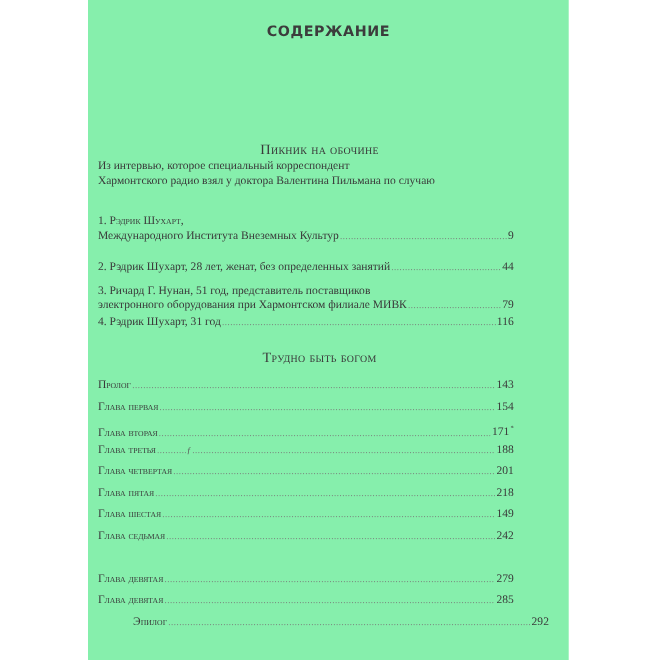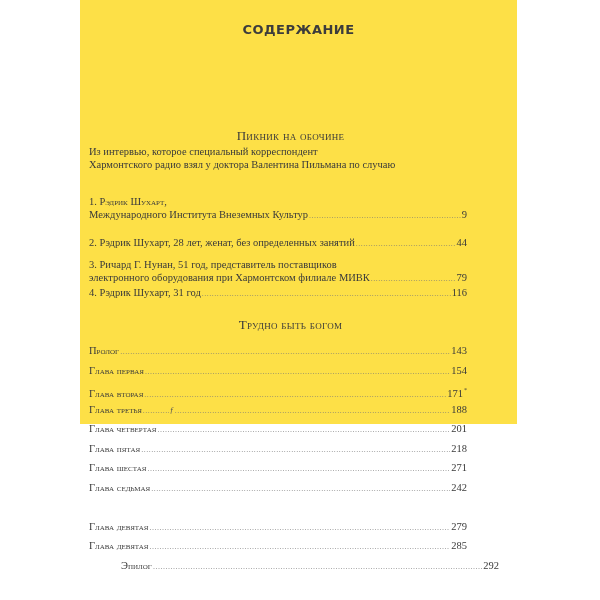--- a/index.html
+++ b/index.html
@@ -8,22 +8,22 @@
       width: 600px;
       height: 600px;
       background: #ffffff;
       overflow: hidden;
     }
     .page {
       position: absolute;
       left: 80px;
       top: 0;
       width: 437px;
-      height: 424px;
-      background: #fde047;
+      height: 600px;
+      background: #86efac;
       color: #3a3a3a;
     }
     .toc-title {
       position: absolute;
       left: 0;
       right: 0;
       top: 22px;
       text-align: center;
       font-family: "DejaVu Sans", sans-serif;
       font-weight: bold;
@@ -188,21 +188,21 @@
       <span class="txt sc">Глава пятая</span>
       <span class="dots"></span>
       <span class="pg">218</span>
     </span>
   </div>
 
   <div class="entry" style="top:462px;">
     <span class="lead">
       <span class="txt sc">Глава шестая</span>
       <span class="dots"></span>
-      <span class="pg">271</span>
+      <span class="pg">149</span>
     </span>
   </div>
 
   <div class="entry" style="top:481.5px;">
     <span class="lead">
       <span class="txt sc">Глава седьмая</span>
       <span class="dots"></span>
       <span class="pg">242</span>
     </span>
   </div>

